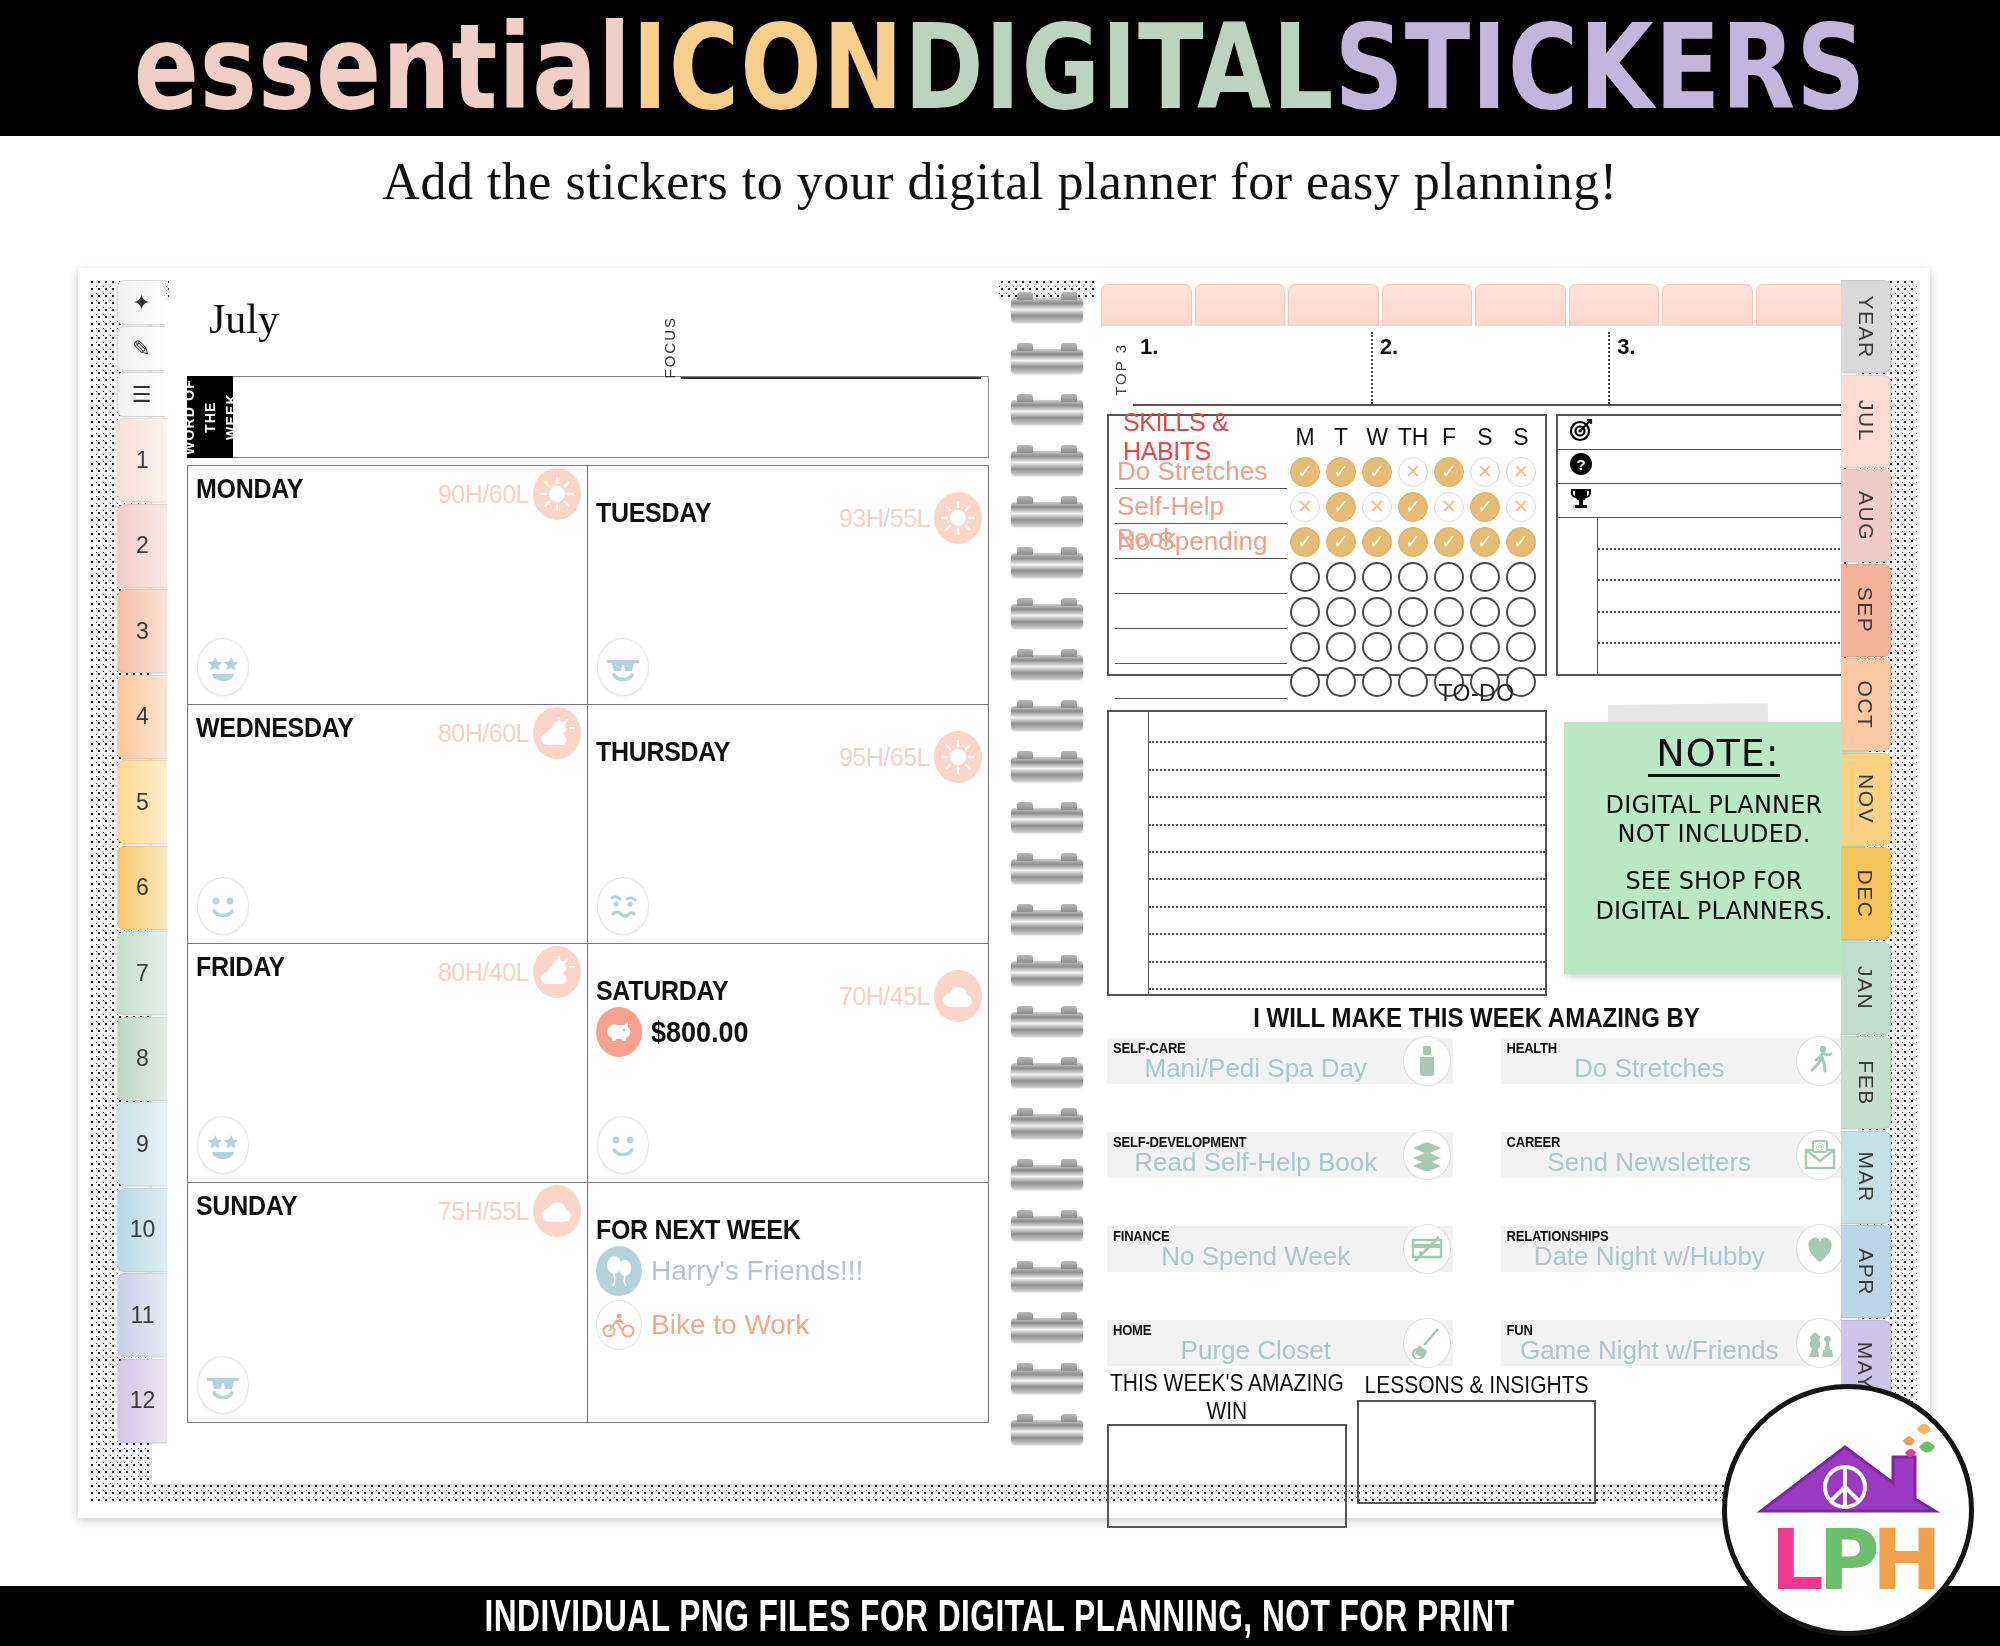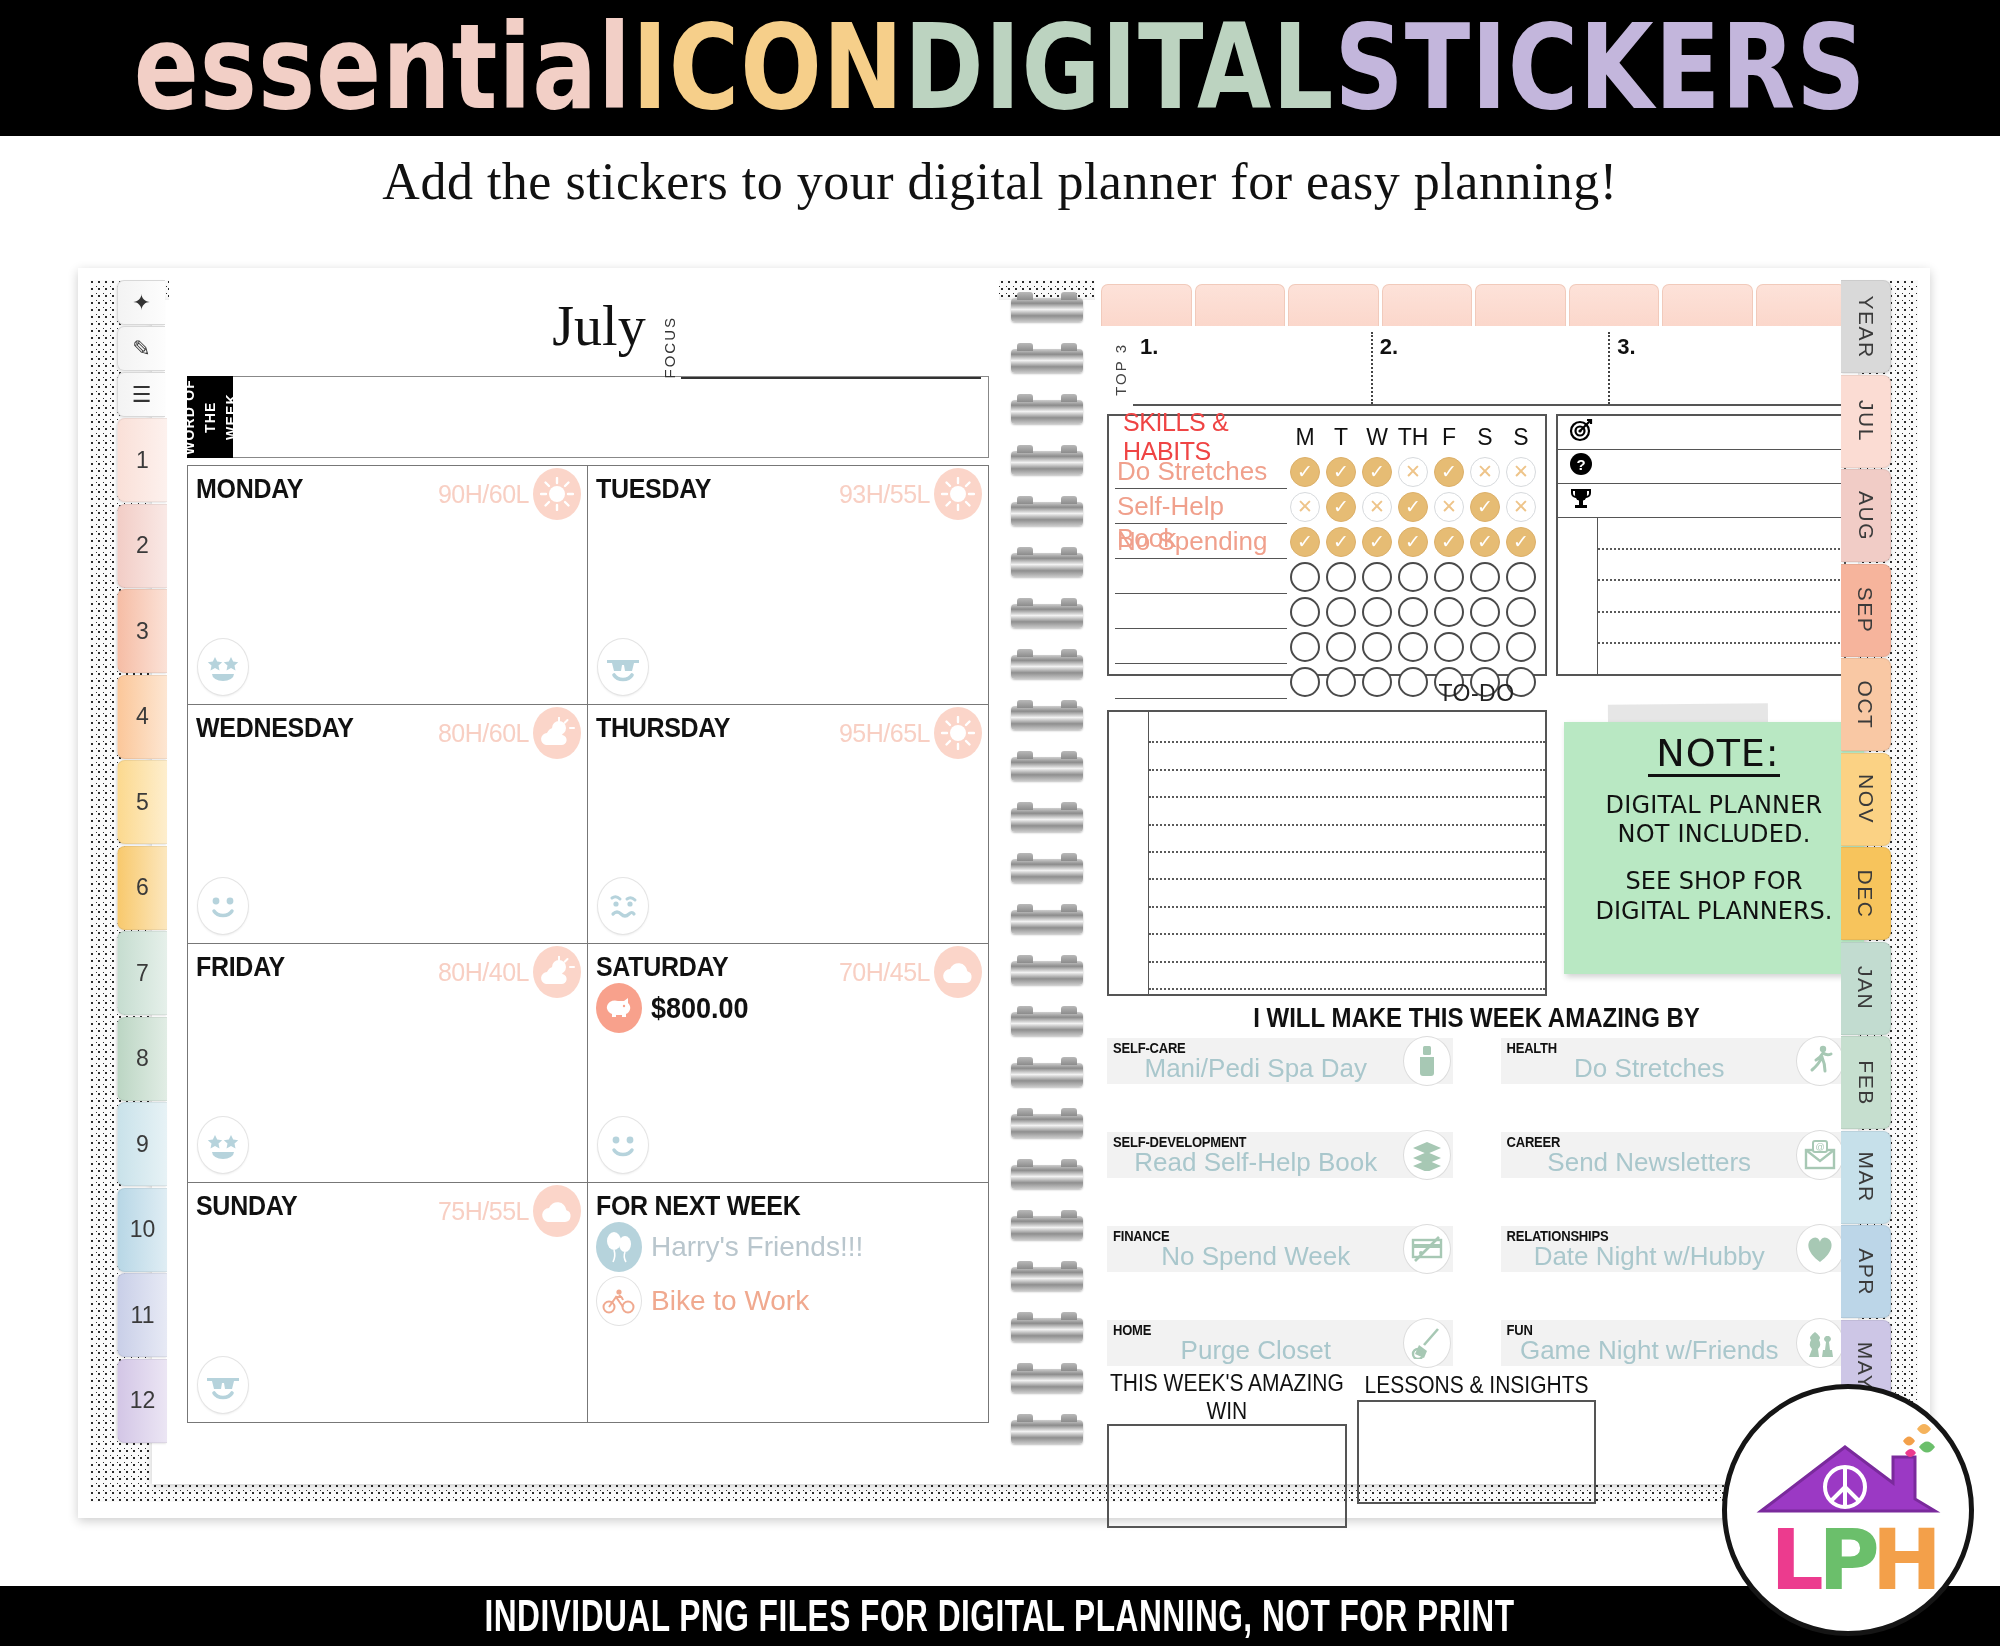--- a/index.html
+++ b/index.html
@@ -111,21 +111,21 @@
   }
 
   
   .left-page {
     position: absolute; left: 79px; top: 0px; width: 830px; height: 1184px;
     background: #ffffff; padding: 18px 10px 10px 18px;
   }
   .month-row { position: relative; height: 76px; }
   .month-name {
     font-family: "Liberation Serif", serif;
-    font-size: 56px; color: #111; padding-left: 22px; line-height: 1; text-align: center;
+    font-size: 42px; color: #111; padding-left: 22px; line-height: 1;
   }
   .focus-wrap {
     position: absolute; right: 8px; top: 16px; display: flex; align-items: flex-end;
   }
   .focus-label {
     font-size: 15px; letter-spacing: 2px; color: #333;
     writing-mode: vertical-rl; transform: rotate(180deg); margin-right: 3px;
     padding-bottom: 2px;
   }
   .focus-line { width: 300px; border-bottom: 2px solid #333; height: 42px; }
@@ -144,21 +144,21 @@
 
   .days-grid {
     margin-top: 7px; border: 1.5px solid #777;
     display: grid; grid-template-columns: 1fr 1fr; grid-template-rows: repeat(4, 1fr);
     height: 958px;
   }
   .day-cell {
     position: relative; border-right: 1.5px solid #777; border-bottom: 1.5px solid #777;
     padding: 6px 8px; overflow: hidden;
   }
-  .day-cell:nth-child(2n) { border-right: none; }
+  .day-cell:nth-child(2n) { border-right: none; margin-top: 24px; }
   .day-cell:nth-child(n+7) { border-bottom: none; }
   .day-name {
     font-size: 25px; font-weight: 700; color: #111; letter-spacing: -0.3px;
     font-family: "Liberation Sans", sans-serif;
     transform: scaleY(1.12); transform-origin: left top; display: inline-block;
   }
   .weather {
     position: absolute; right: 6px; top: 2px; display: flex; align-items: center; gap: 4px;
   }
   .weather .temp {

